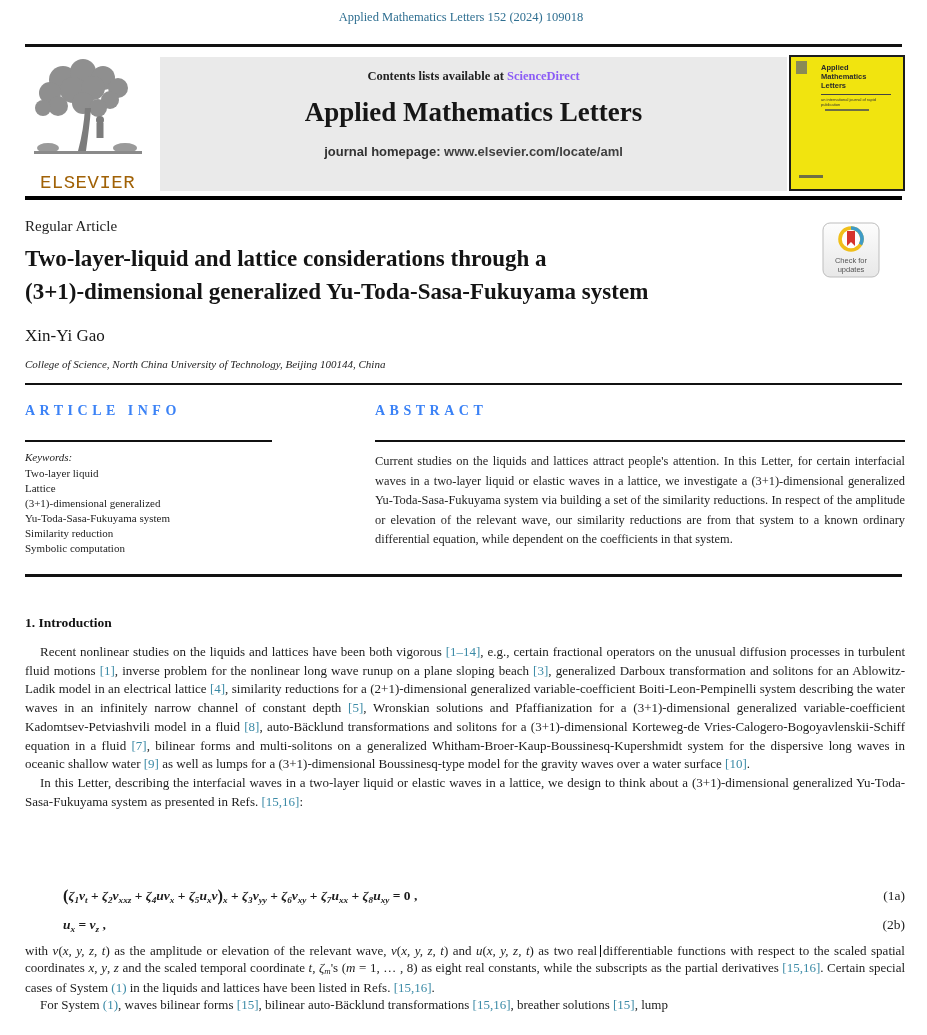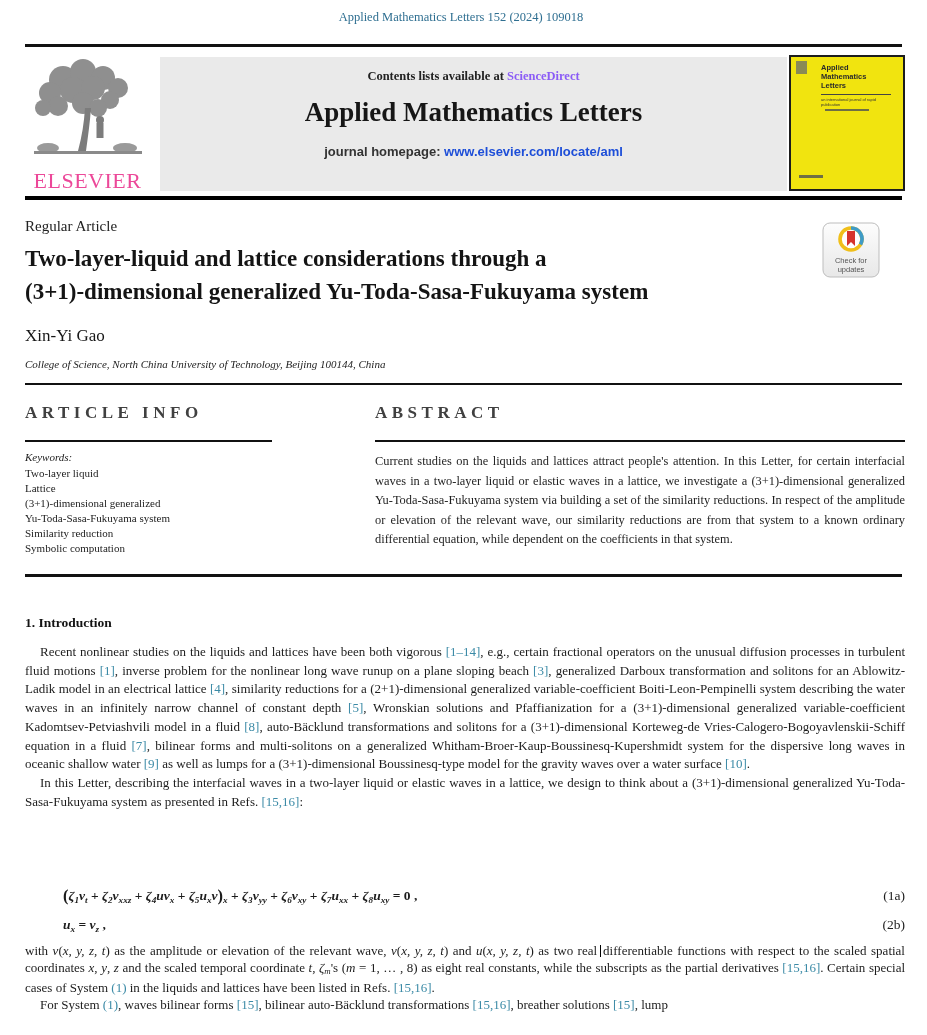--- a/index.html
+++ b/index.html
@@ -4,44 +4,44 @@
 <style>
   html,body{margin:0;padding:0;background:#fff;}
   .page{position:relative;width:927px;height:1035px;background:#fff;overflow:hidden;
         font-family:"Liberation Serif",serif;color:#1c1c1c;}
   .abs{position:absolute;}
   .rule{position:absolute;background:#111;}
   
   .top-ref{top:10px;left:0;width:922px;text-align:center;font-size:12.5px;color:#2f6f91;}
   
   .logo-block{left:15px;top:58px;width:145px;height:136px;text-align:center;}
-  .elsevier-text{position:absolute;left:0;bottom:0;width:145px;font-family:Liberation Serif, serif;
-        font-size:22px;color:#ec4899;letter-spacing:.5px;}
+  .elsevier-text{position:absolute;left:0;bottom:0;width:145px;font-family:Liberation Mono, monospace;
+        font-size:19px;color:#a16207;letter-spacing:.5px;}
   .gray-box{left:160px;top:57px;width:627px;height:134px;background:#eaeaea;text-align:center;}
   .contents-line{margin-top:12px;font-size:12.5px;font-weight:600;color:#222;}
   .sciencedirect{color:#8b5cf6;}
   .journal-title{margin-top:13px;font-size:27px;font-weight:700;color:#161616;}
   .homepage-line{margin-top:16px;font-family:"Liberation Sans",sans-serif;font-size:13px;font-weight:600;color:#333;}
-  .homepage-link{color:#1d4ed8;text-align:right;}
+  .homepage-link{color:#404040;text-align:right;}
   .cover{left:789px;top:55px;width:116px;height:136px;background:#f1e40f;border:2px solid #1d1d1d;box-sizing:border-box;}
   .cover-logo{position:absolute;left:5px;top:4px;width:11px;height:13px;background:#8a8a55;}
   .cover-title{position:absolute;left:30px;top:6px;width:72px;font-family:"Liberation Sans",sans-serif;
         font-weight:700;font-size:7.5px;line-height:1.2;color:#2a2a2a;}
   .cover-rule{position:absolute;left:30px;top:37px;width:70px;height:1px;background:#444;}
   .cover-subtitle{position:absolute;left:30px;top:40px;width:74px;font-family:"Liberation Sans",sans-serif;
         font-size:4px;color:#333;}
   .cover-bar{position:absolute;background:#6f6f45;}
   
   .reg-article{left:25px;top:218px;font-size:15px;color:#222;}
   .paper-title{left:25px;top:242px;width:730px;font-size:23px;font-weight:600;line-height:1.45;color:#141414;}
   .badge{left:822px;top:222px;width:38px;height:56px;cursor:pointer;}
   .author{left:25px;top:326px;font-size:17px;color:#161616;}
   .affiliation{left:25px;top:358px;font-size:11px;font-style:italic;color:#222;}
   
-  .section-heading{font-size:17px;font-weight:600;letter-spacing:4.5px;color:#404040;}
+  .section-heading{font-size:14px;font-weight:600;letter-spacing:4.5px;color:#3b82f6;}
   .kw-label{font-size:11px;font-style:italic;color:#222;}
   .kw-item{font-size:11px;line-height:15px;color:#222;}
   .abstract-text{font-size:12.4px;line-height:1.58;text-align:justify;color:#1e1e1e;}
   
   .intro-heading{left:25px;top:615px;font-size:13.5px;font-weight:700;color:#141414;}
   .bodytext{font-size:13px;line-height:1.44;text-align:justify;color:#1c1c1c;}
   .bodytext p{margin:0;text-indent:15px;}
   .tight{line-height:1.33;}
   .noindent{text-indent:0 !important;}
   .cite{color:#3b8aa6;}

